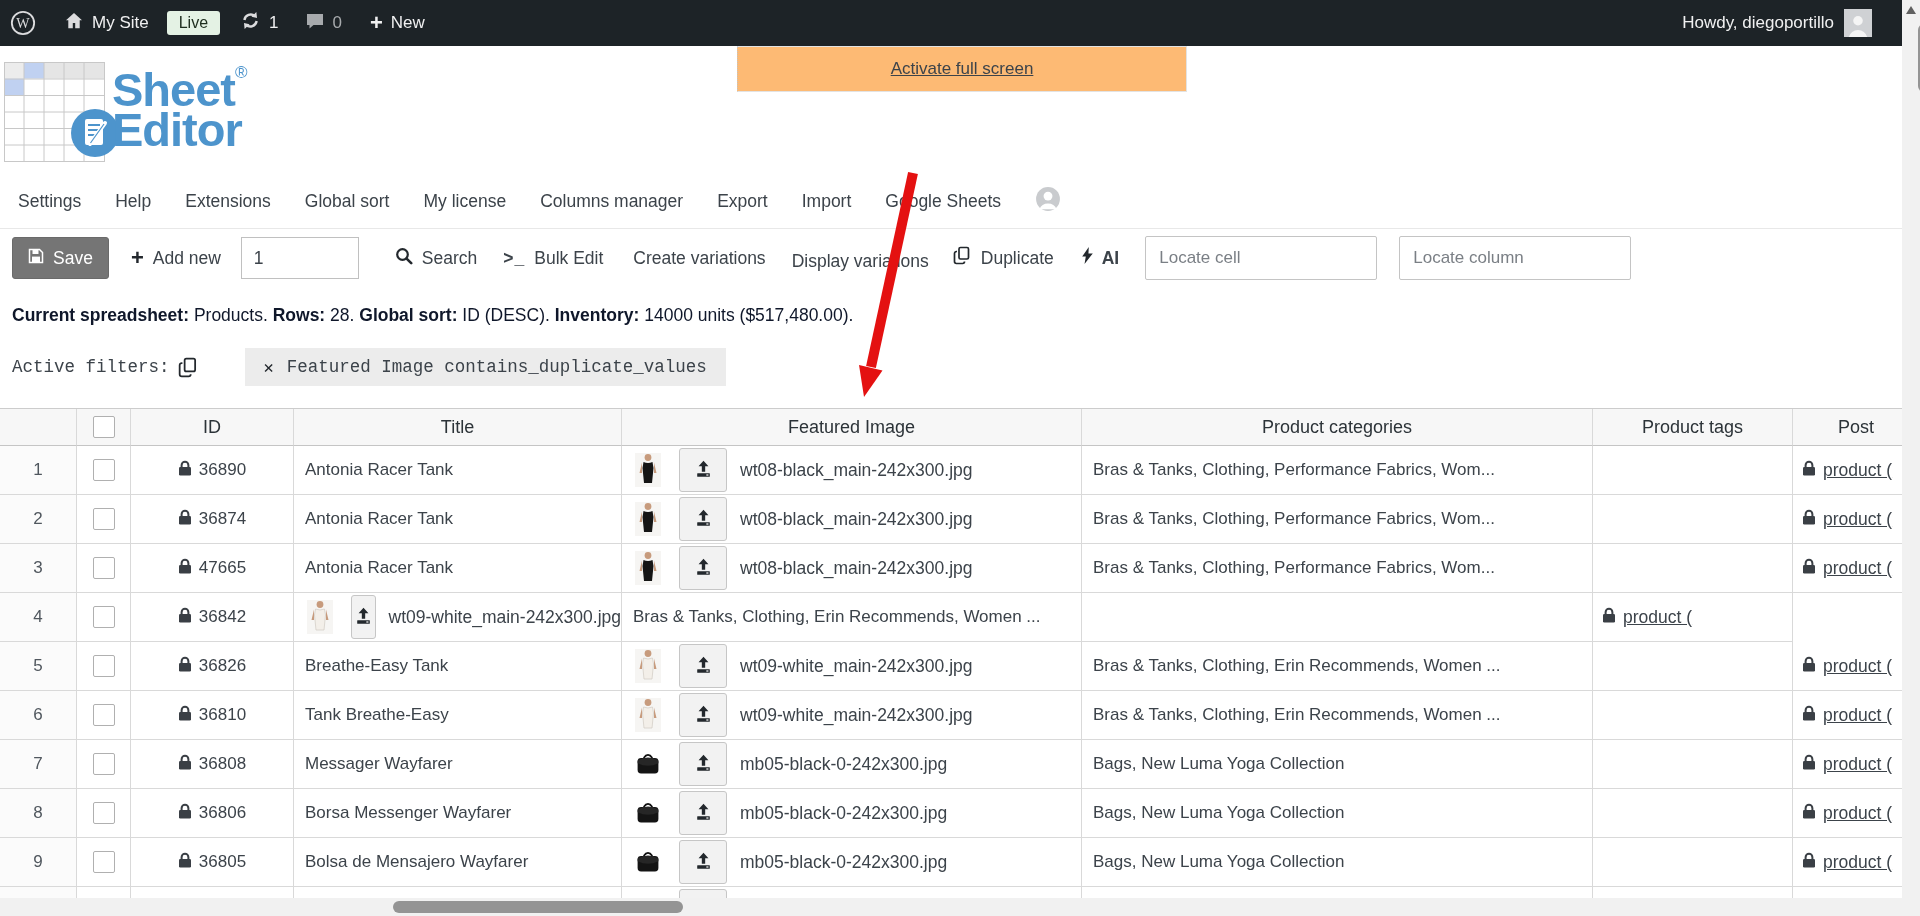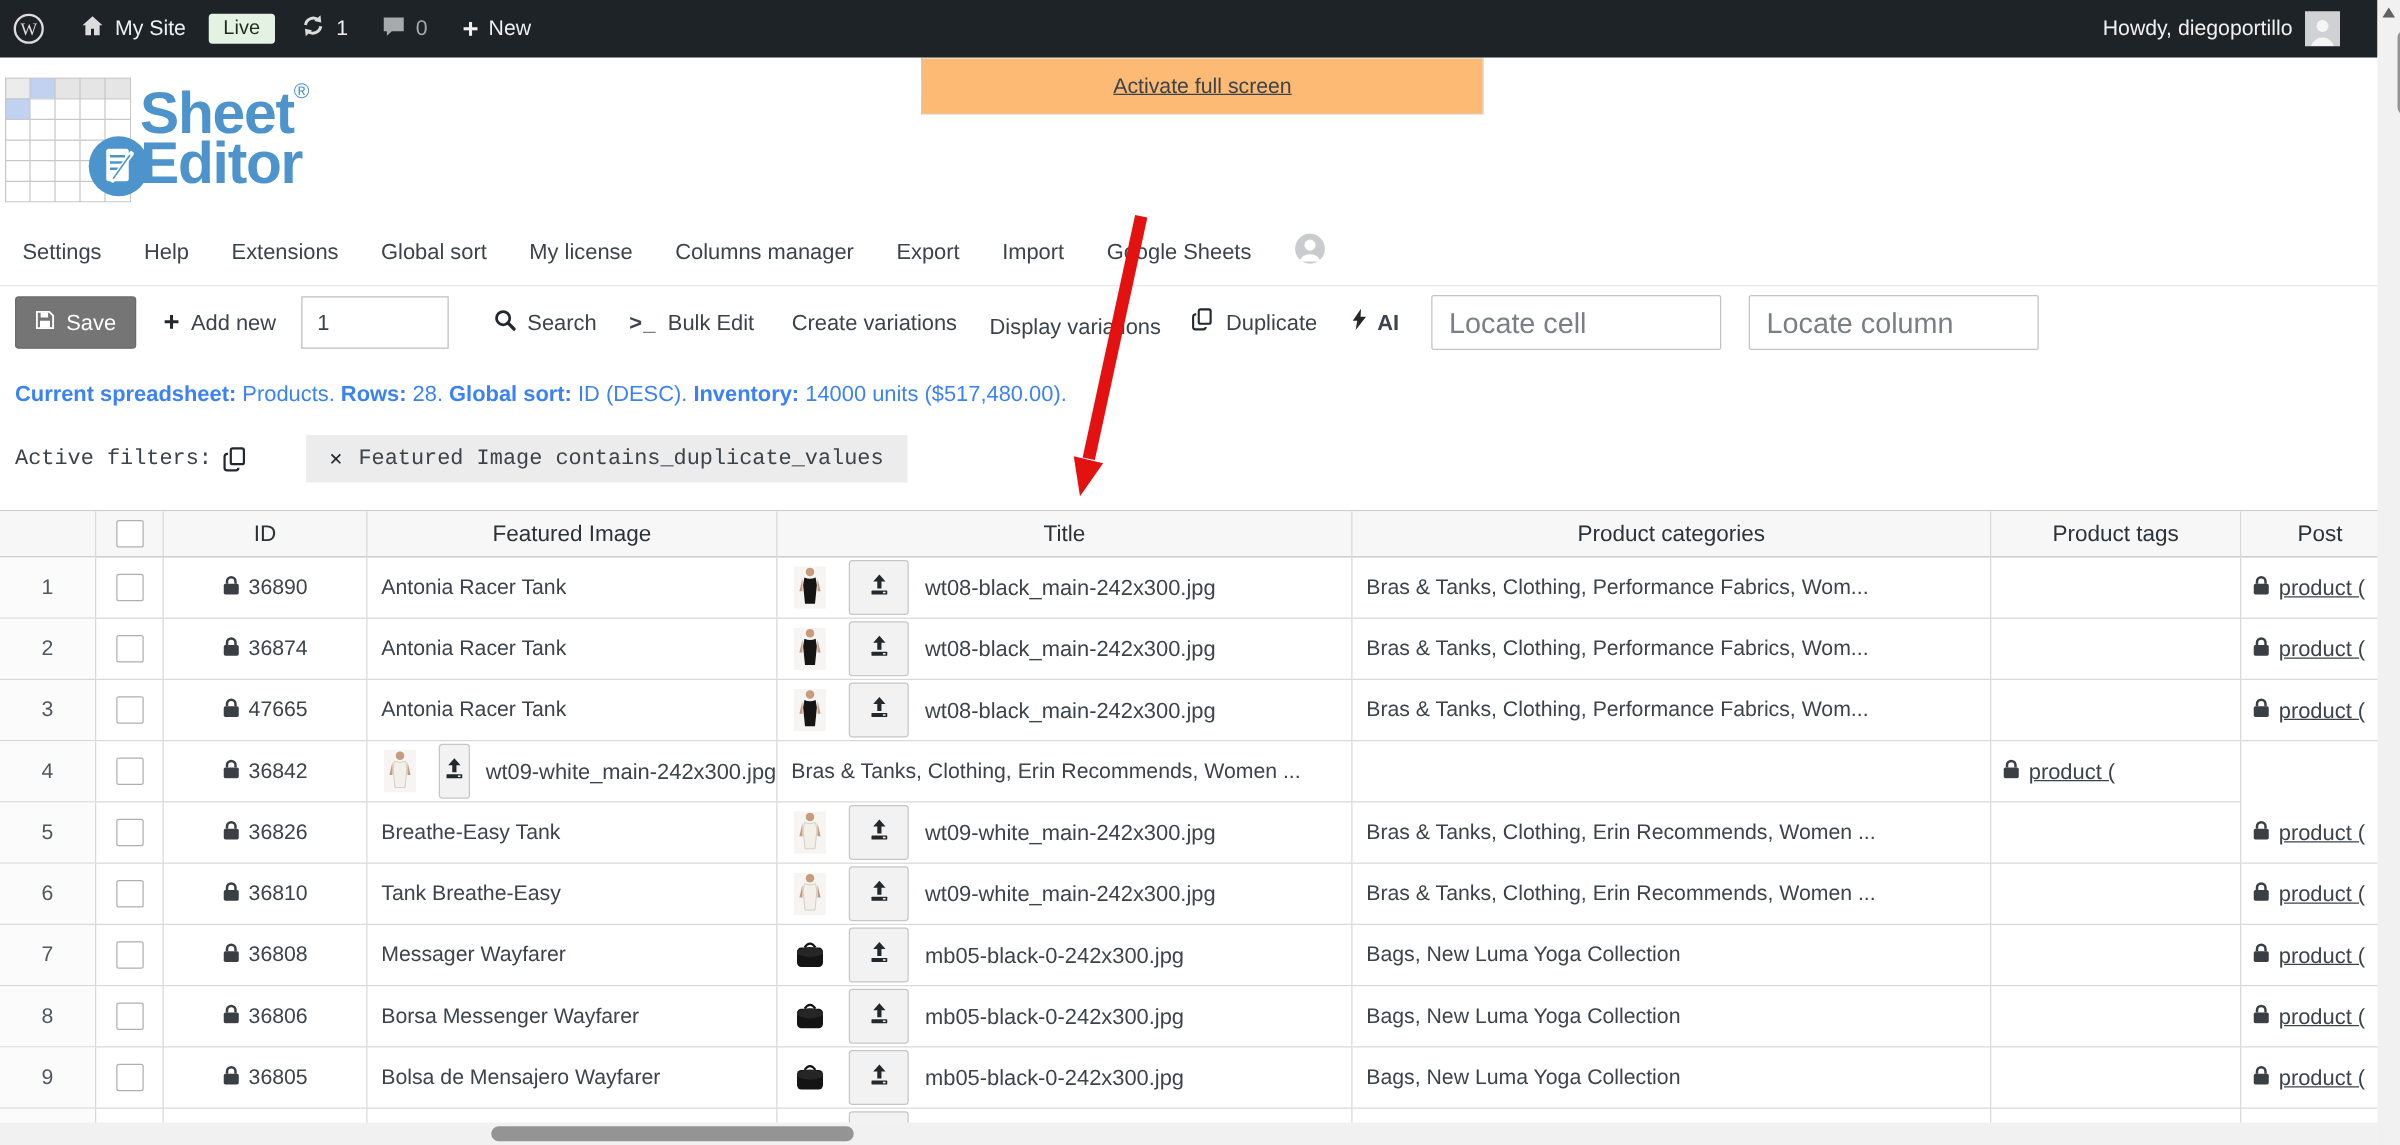--- a/index.html
+++ b/index.html
@@ -30,27 +30,27 @@
   .logo-circle{position:absolute;left:70px;top:52px;}
   
   .menu{position:absolute;left:18px;top:186px;display:flex;align-items:center;gap:34px;font-size:17.5px;}
   .menu a{color:#3c434a;text-decoration:none;white-space:nowrap;}
   .sep-line{position:absolute;left:0;top:228px;width:1902px;height:0;border-top:1px solid #e8e8e8;}
   
   .toolbar{position:absolute;left:12px;top:236px;height:44px;display:flex;align-items:center;font-size:17.5px;}
   .tb-btn{display:flex;align-items:center;gap:9px;color:#3c434a;cursor:pointer;white-space:nowrap;background:none;border:none;font-size:17.5px;font-family:inherit;padding:0;}
   .save-btn{background:var(--save-button-bg,#757575);color:#fff;height:42px;padding:0 15px;border-radius:3px;border:1px solid #6a6a6a;}
   .count-input{width:92px;height:40px;border:1px solid #c0c0c0;font-size:17.5px;padding:0 12px;color:#3c434a;font-family:inherit;}
-  .locate-input{width:204px;height:42px;border:1px solid #c4c4c4;border-radius:2px;padding:0 13px;font-size:23px;font-family:inherit;color:#3c434a;}
+  .locate-input{width:204px;height:42px;border:1px solid #c4c4c4;border-radius:2px;padding:0 13px;font-size:17px;font-family:inherit;color:#3c434a;}
   .locate-input::placeholder{color:#7a7f85;opacity:1;}
   .tb-gap22{margin-left:22px;} .tb-gap20{margin-left:20px;} .tb-gap36{margin-left:36px;}
   .tb-gap26{margin-left:26px;} .tb-gap30{margin-left:30px;} .tb-gap24{margin-left:24px;} .tb-gap28{margin-left:28px;font-weight:bold;}
   .term-glyph{font-weight:bold;letter-spacing:1px;}
   
-  .statusline{position:absolute;left:12px;top:305px;font-size:17.5px;color:#3b82f6;}
+  .statusline{position:absolute;left:12px;top:305px;font-size:17.5px;color:#0f172a;}
   .statusline b{font-weight:bold;}
   .filterline{position:absolute;left:12px;top:348px;display:flex;align-items:center;font-size:17.5px;font-family:Liberation Mono, monospace;}
   .filter-chip{margin-left:46px;height:38px;background:var(--chip-bg,#ececec);display:flex;align-items:center;gap:13px;padding:0 19px;color:#3c434a;}
   .chip-x{font-weight:bold;font-size:17px;color:#23282d;cursor:pointer;}
   .copy-icon-btn{margin-left:8px;display:flex;align-items:center;cursor:pointer;}
   
   .table-wrap{position:absolute;left:0;top:408px;width:1920px;height:490px;overflow:hidden;border-top:1px solid #ccc;}
   .trow{display:grid;grid-template-columns:77px 54px 163px 328px 460px 511px 200px 1fr;height:49px;}
   .thead{height:37px;background:#f7f7f7;}
   .tcell{border-right:1px solid #d9d9d9;border-bottom:1px solid #d9d9d9;display:flex;align-items:center;overflow:hidden;white-space:nowrap;}
@@ -258,22 +258,22 @@
     </span>
   </div>
 
   <div class="table-wrap">
     <div class="trow thead">
       <div class="tcell"></div>
       <div class="tcell cb-cell">
           <input type="checkbox" class="cbox" style="">
         </div>
       <div class="tcell">ID</div>
+      <div class="tcell">Title</div>
       <div class="tcell">Featured Image</div>
-      <div class="tcell">Title</div>
       <div class="tcell">Product categories</div>
       <div class="tcell">Product tags</div>
       <div class="tcell">Post</div>
     </div>
     <div>
     <div class="trow">
       <div class="tcell rownum">1</div>
       <div class="tcell cb-cell">
             <input type="checkbox" class="cbox" style="">
           </div>

